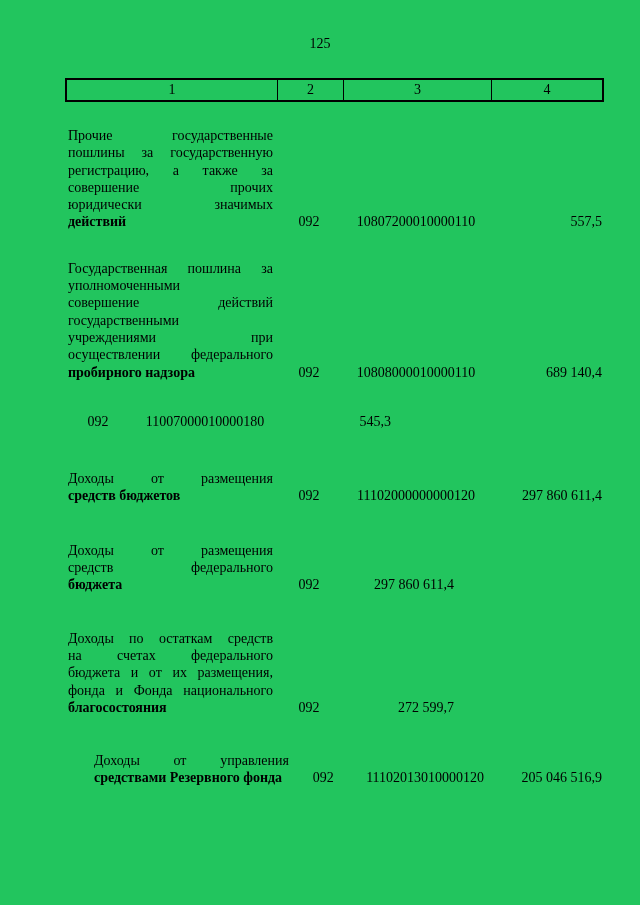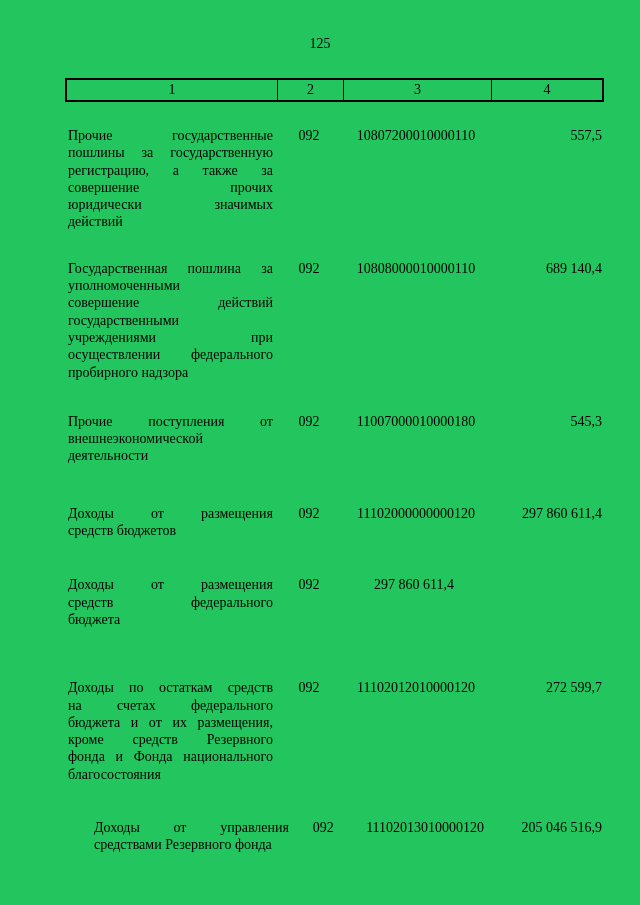--- a/index.html
+++ b/index.html
@@ -50,20 +50,21 @@
   }
   .thead .h1 { width: 211px; border-right: 1.5px solid #000000; }
   .thead .h2 { width: 66px;  border-right: 1.5px solid #000000; }
   .thead .h3 { width: 148px; border-right: 1.5px solid #000000; }
   .thead .h4 { flex: 1; }
   .tbody {
     width: 539px;
   }
   .trow {
     display: flex;
+    align-items: flex-end;
     font-size: 14px;
     line-height: 17.3px;
   }
   .trow .c1 {
     box-sizing: border-box;
     width: 211px;
     padding: 0 3px;
   }
   .trow .c2 {
     width: 66px;
@@ -82,20 +83,21 @@
     padding-right: 2px;
     white-space: nowrap;
   }
   .jl {
     text-align: justify;
     text-align-last: justify;
   }
   .ll {
     text-align: left;
     text-align-last: left;
+    font-weight: bold;
   }
 </style>
 </head>
 <body>
 
 <div class="page">
 
   <div class="page-number">125</div>
 
   <div class="doc-table">
@@ -129,25 +131,20 @@
             <div class="jl">государственными</div>
             <div class="jl">учреждениями при</div>
             <div class="jl">осуществлении федерального</div>
             <div class="ll">пробирного надзора</div>
           </div>
     <div class="c2">092</div>
     <div class="c3">10808000010000110</div>
     <div class="c4">689 140,4</div>
   </div>
         <div class="trow" style="margin-top: 32px;">
-    <div class="c1">
-            <div class="jl">Прочие поступления от</div>
-            <div class="jl">внешнеэкономической</div>
-            <div class="ll">деятельности</div>
-          </div>
     <div class="c2">092</div>
     <div class="c3">11007000010000180</div>
     <div class="c4">545,3</div>
   </div>
         <div class="trow" style="margin-top: 40px;">
     <div class="c1">
             <div class="jl">Доходы от размещения</div>
             <div class="ll">средств бюджетов</div>
           </div>
     <div class="c2">092</div>
@@ -156,31 +153,29 @@
   </div>
         <div class="trow" style="margin-top: 37px;">
     <div class="c1">
             <div class="jl">Доходы от размещения</div>
             <div class="jl">средств федерального</div>
             <div class="ll">бюджета</div>
           </div>
     <div class="c2">092</div>
     <div class="c4">297 860 611,4</div>
   </div>
-        <div class="trow" style="margin-top: 51px;">
+        <div class="trow" style="margin-top: 36px;">
     <div class="c1">
             <div class="jl">Доходы по остаткам средств</div>
             <div class="jl">на счетах федерального</div>
             <div class="jl">бюджета и от их размещения,</div>
-            <div class="jl">кроме средств Резервного</div>
             <div class="jl">фонда и Фонда национального</div>
             <div class="ll">благосостояния</div>
           </div>
     <div class="c2">092</div>
-    <div class="c3">11102012010000120</div>
     <div class="c4">272 599,7</div>
   </div>
         <div class="trow" style="margin-top: 36px; margin-left: 26px;">
     <div class="c1">
             <div class="jl">Доходы от управления</div>
             <div class="ll">средствами Резервного фонда</div>
           </div>
     <div class="c2">092</div>
     <div class="c3">11102013010000120</div>
     <div class="c4">205 046 516,9</div>

